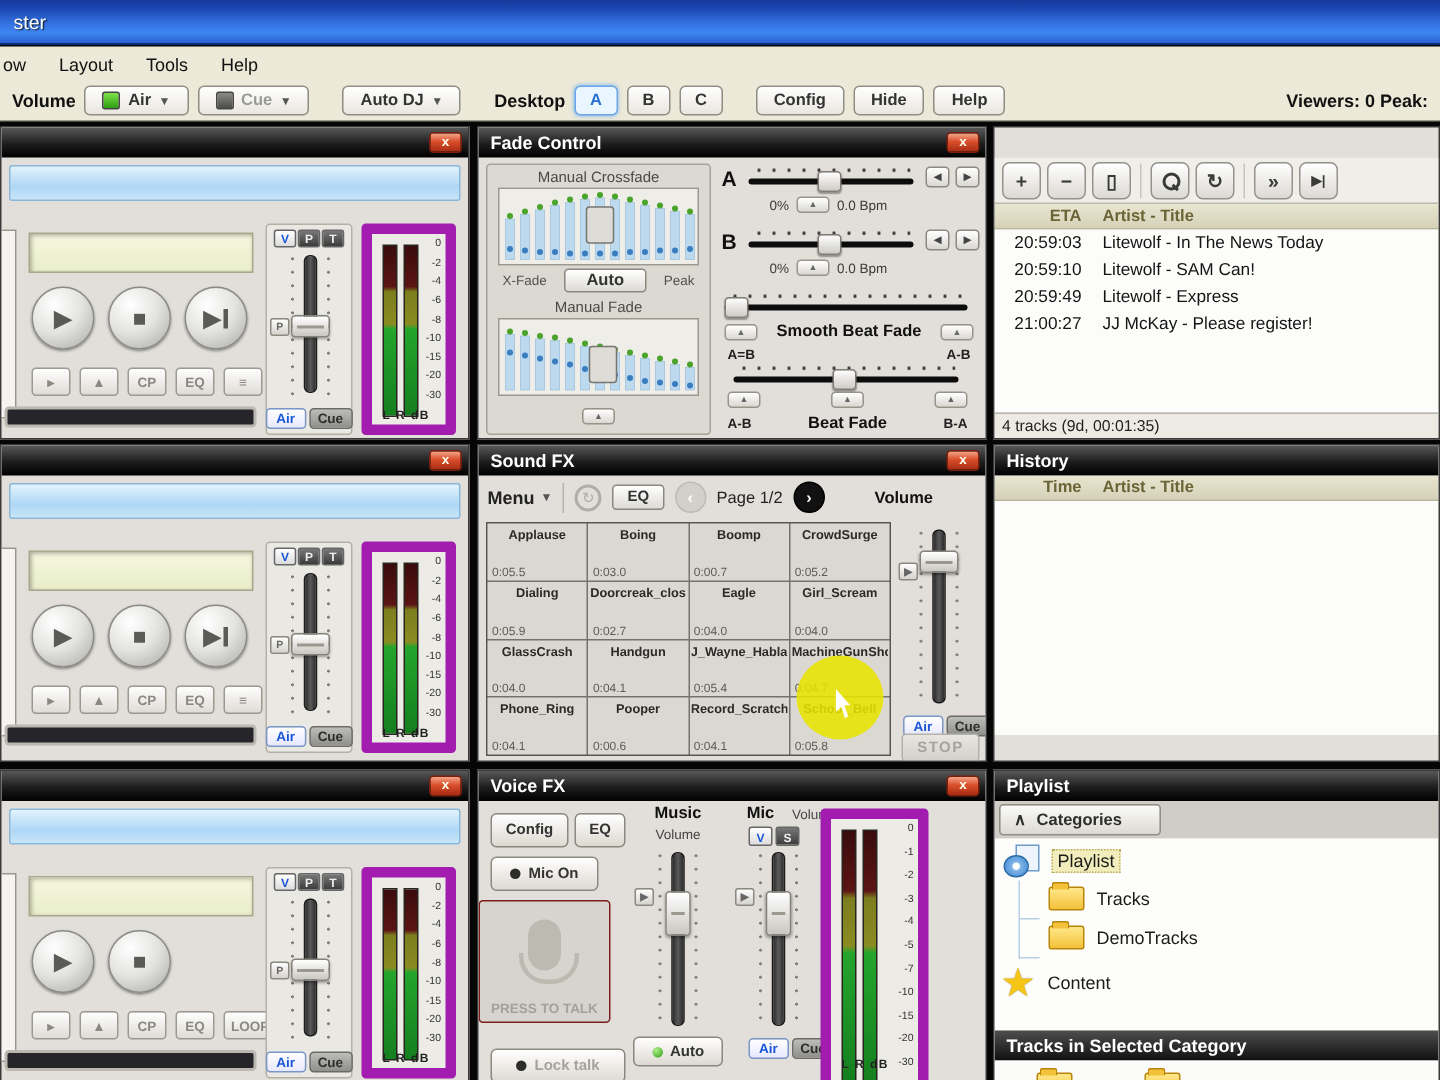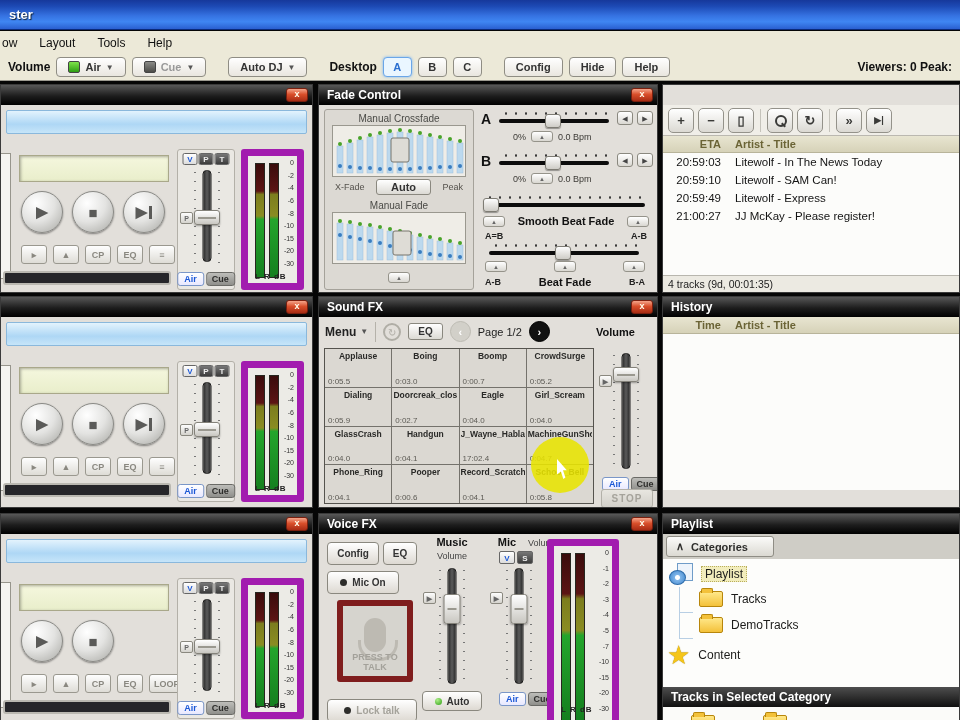--- a/index.html
+++ b/index.html
@@ -3,21 +3,21 @@
 <meta charset="utf-8">
 <style>
   html,body{margin:0;padding:0;background:#000;}
   *{box-sizing:border-box;font-family:"Liberation Sans",sans-serif;}
   .screen{position:relative;width:960px;height:720px;overflow:hidden;background:#060606;}
 
   
   .titlebar{position:absolute;top:0;left:0;right:0;height:30px;
     background:linear-gradient(180deg,#16389b 0%,#1d4ab5 22%,#3673e2 55%,#3f86f2 75%,#2a5fd0 100%);
     border-bottom:1px solid #0a2a7a;}
-  .title-text{position:absolute;left:9px;top:7px;color:#fff;font-weight:bold;font-size:13px;
+  .title-text{position:absolute;left:9px;top:7px;color:#fff;font-weight:normal;font-size:13px;
     text-shadow:1px 1px 1px #123;}
   .menubar{position:absolute;top:31px;left:0;right:0;height:23px;background:#ece9d8;
     display:flex;align-items:center;gap:22px;padding-left:2px;font-size:12px;color:#111;}
   .menubar span{cursor:default;}
   .toolbar{position:absolute;top:54px;left:0;right:0;height:27px;background:#ece9d8;
     border-bottom:1px solid #9c9a90;display:flex;align-items:center;gap:6px;padding:0 8px;font-size:11px;}
   .tb-label{font-weight:bold;font-size:12px;color:#111;}
   .tb-btn{background:linear-gradient(#ffffff,#e9e6df);border:1px solid #8f8d84;border-radius:4px;
     padding:2px 11px;font-size:11px;font-weight:bold;color:#333;display:flex;align-items:center;gap:5px;height:20px;}
   .tb-btn .carat{font-size:8px;color:#555;}
@@ -117,21 +117,21 @@
   .hs-track{position:absolute;left:0;right:0;top:8px;height:4px;background:#0c0c0c;border-radius:2px;}
   .hs-handle{position:absolute;top:3px;width:16px;height:14px;background:linear-gradient(#fdfdfd,#ceccc6);
     border:1px solid #7e7c74;border-radius:3px;box-shadow:0 1px 1px rgba(0,0,0,.35);}
   .arrbtn{position:absolute;width:16px;height:14px;background:linear-gradient(#fff,#dad8d2);
     border:1px solid #8a887f;border-radius:3px;font-size:7px;color:#444;text-align:center;line-height:13px;}
   .subrow{position:absolute;display:flex;align-items:center;gap:5px;font-size:9px;color:#3c3a36;}
   .fc-bold{font-size:11px;font-weight:bold;color:#111;}
   .fc-sm{font-size:9px;font-weight:bold;color:#222;}
 
   
-  .sf-toolbar{position:absolute;top:0;left:0;right:2px;height:29px;display:flex;align-items:center;
+  .sf-toolbar{position:absolute;top:0;left:0;right:15px;height:29px;display:flex;align-items:center;
     gap:7px;padding:0 6px;}
   .menu-lbl{font-size:12px;font-weight:bold;color:#222;display:flex;gap:4px;align-items:center;}
   .vseph{width:1px;height:20px;background:#b5b2aa;}
   .loop-ico{width:18px;height:18px;border-radius:50%;border:2px solid #b0aea6;color:#b0aea6;
     font-size:10px;text-align:center;line-height:15px;}
   .eqbtn{background:linear-gradient(#fff,#dcdad4);border:1px solid #8a887f;border-radius:3px;
     font-size:10px;font-weight:bold;color:#333;padding:2px 9px;}
   .pgbtn{width:21px;height:21px;border-radius:50%;text-align:center;line-height:20px;font-size:11px;font-weight:bold;}
   .pgbtn.dis{background:#d2d0c9;color:#fff;border:1px solid #bdbbb3;}
   .pgbtn.en{background:#111;color:#fff;border:1px solid #000;}
@@ -151,22 +151,22 @@
   .stopbtn{position:absolute;left:2px;top:142px;width:52px;height:19px;background:linear-gradient(#e8e6e0,#d2d0ca);
     border:1px solid #b3b1a9;border-radius:3px;color:#a5a39b;font-weight:bold;font-size:10px;
     text-align:center;line-height:18px;letter-spacing:1px;}
 
   
   .vx-btn{position:absolute;background:linear-gradient(#fff,#ddd9d2);border:1px solid #8a887f;
     border-radius:4px;font-size:10px;font-weight:bold;color:#333;display:flex;align-items:center;
     justify-content:center;gap:5px;}
   .dot{width:7px;height:7px;border-radius:50%;background:#2d2d2b;display:inline-block;}
   .dot.green{background:radial-gradient(circle at 35% 30%,#aef08a,#2f9e14);}
-  .ptt{position:absolute;left:18px;top:66px;width:76px;height:82px;background:#d6d4ce;
-    border:6px solid #7f1d1d;border-radius:3px;}
+  .ptt{position:absolute;left:0;top:66px;width:88px;height:82px;background:#d6d4ce;
+    border:1px solid #7f1d1d;border-radius:3px;}
   .ptt-txt{position:absolute;bottom:4px;left:0;right:0;text-align:center;font-size:9px;color:#a3a19a;font-weight:bold;}
   .mic{position:absolute;left:50%;top:12px;transform:translateX(-50%);width:22px;height:34px;
     background:#bdbab2;border-radius:11px;}
   .mic::after{content:"";position:absolute;left:-6px;top:22px;width:34px;height:18px;
     border:3px solid #bdbab2;border-top:none;border-radius:0 0 18px 18px;}
   .vx-cap{position:absolute;font-size:11px;font-weight:bold;color:#111;text-align:center;}
   .vx-sub{position:absolute;font-size:9px;color:#444;text-align:center;}
   .vs{position:absolute;display:flex;gap:2px;}
   .vs span{width:16px;height:13px;font-size:8px;font-weight:bold;text-align:center;line-height:13px;
     border:1px solid #666;border-radius:2px;}
@@ -679,21 +679,21 @@
             <div class="fx-cell">
               <div class="fx-name">GlassCrash</div>
               <div class="fx-dur">0:04.0</div>
             </div>
             <div class="fx-cell">
               <div class="fx-name">Handgun</div>
               <div class="fx-dur">0:04.1</div>
             </div>
             <div class="fx-cell">
               <div class="fx-name">J_Wayne_Habla</div>
-              <div class="fx-dur">17:02.4</div>
+              <div class="fx-dur">0:05.4</div>
             </div>
             <div class="fx-cell">
               <div class="fx-name">MachineGunSho</div>
               <div class="fx-dur">0:04.7</div>
             </div>
             <div class="fx-cell">
               <div class="fx-name">Phone_Ring</div>
               <div class="fx-dur">0:04.1</div>
             </div>
             <div class="fx-cell">

